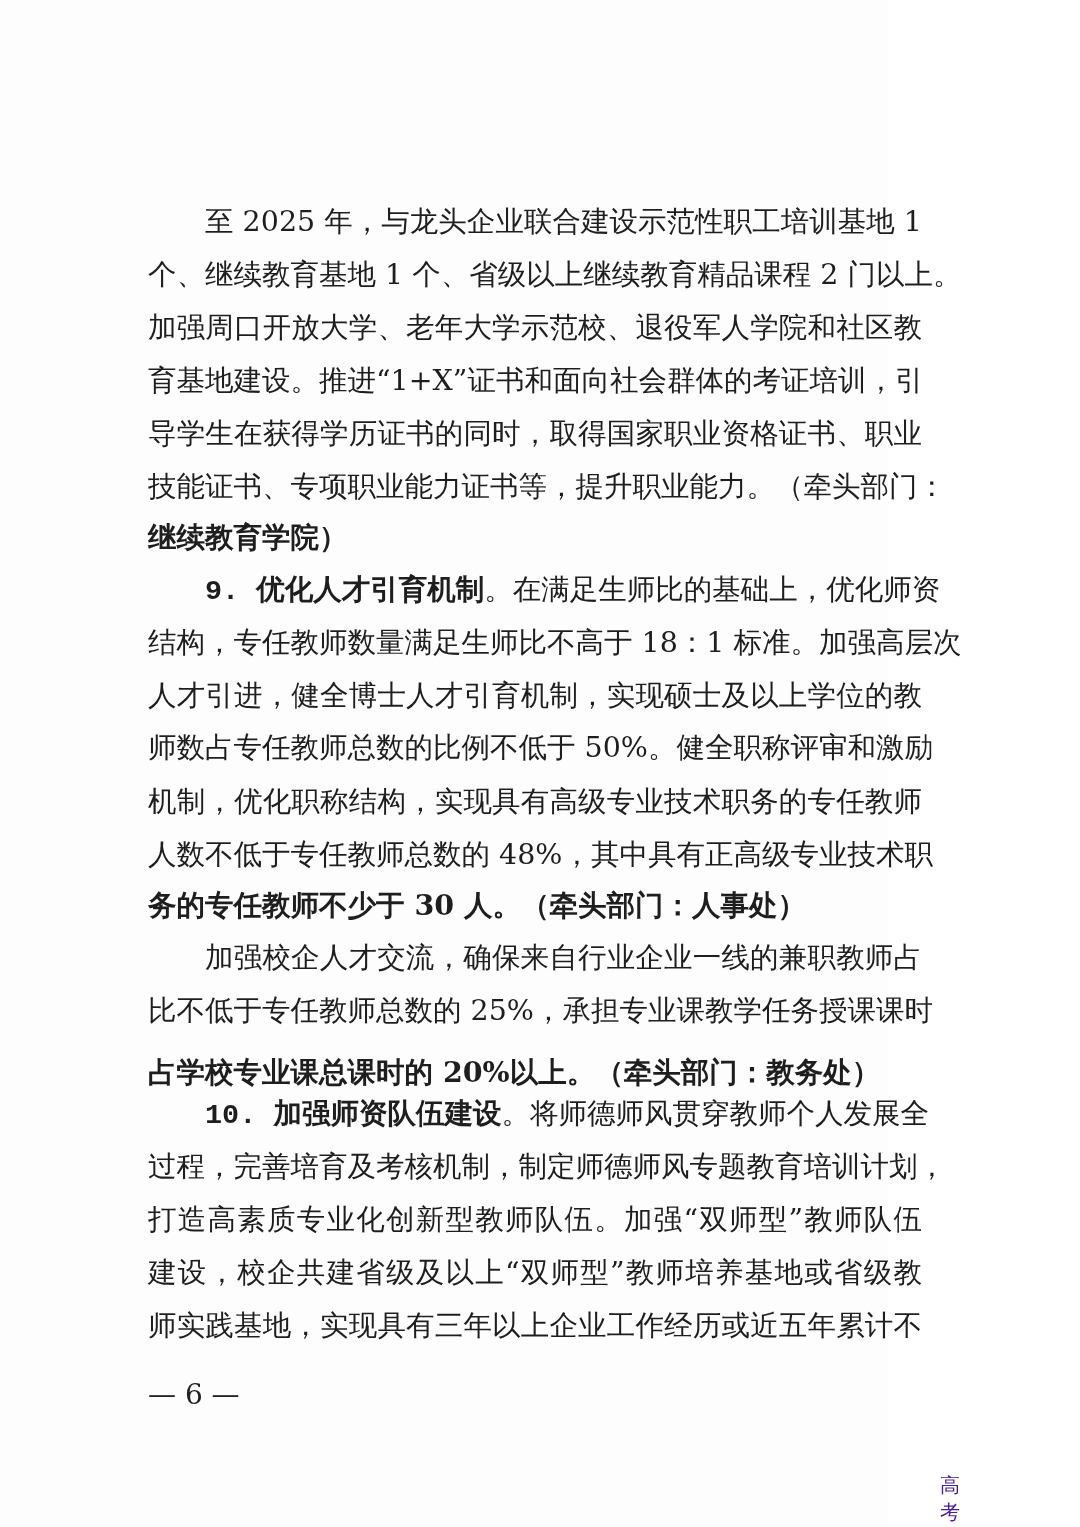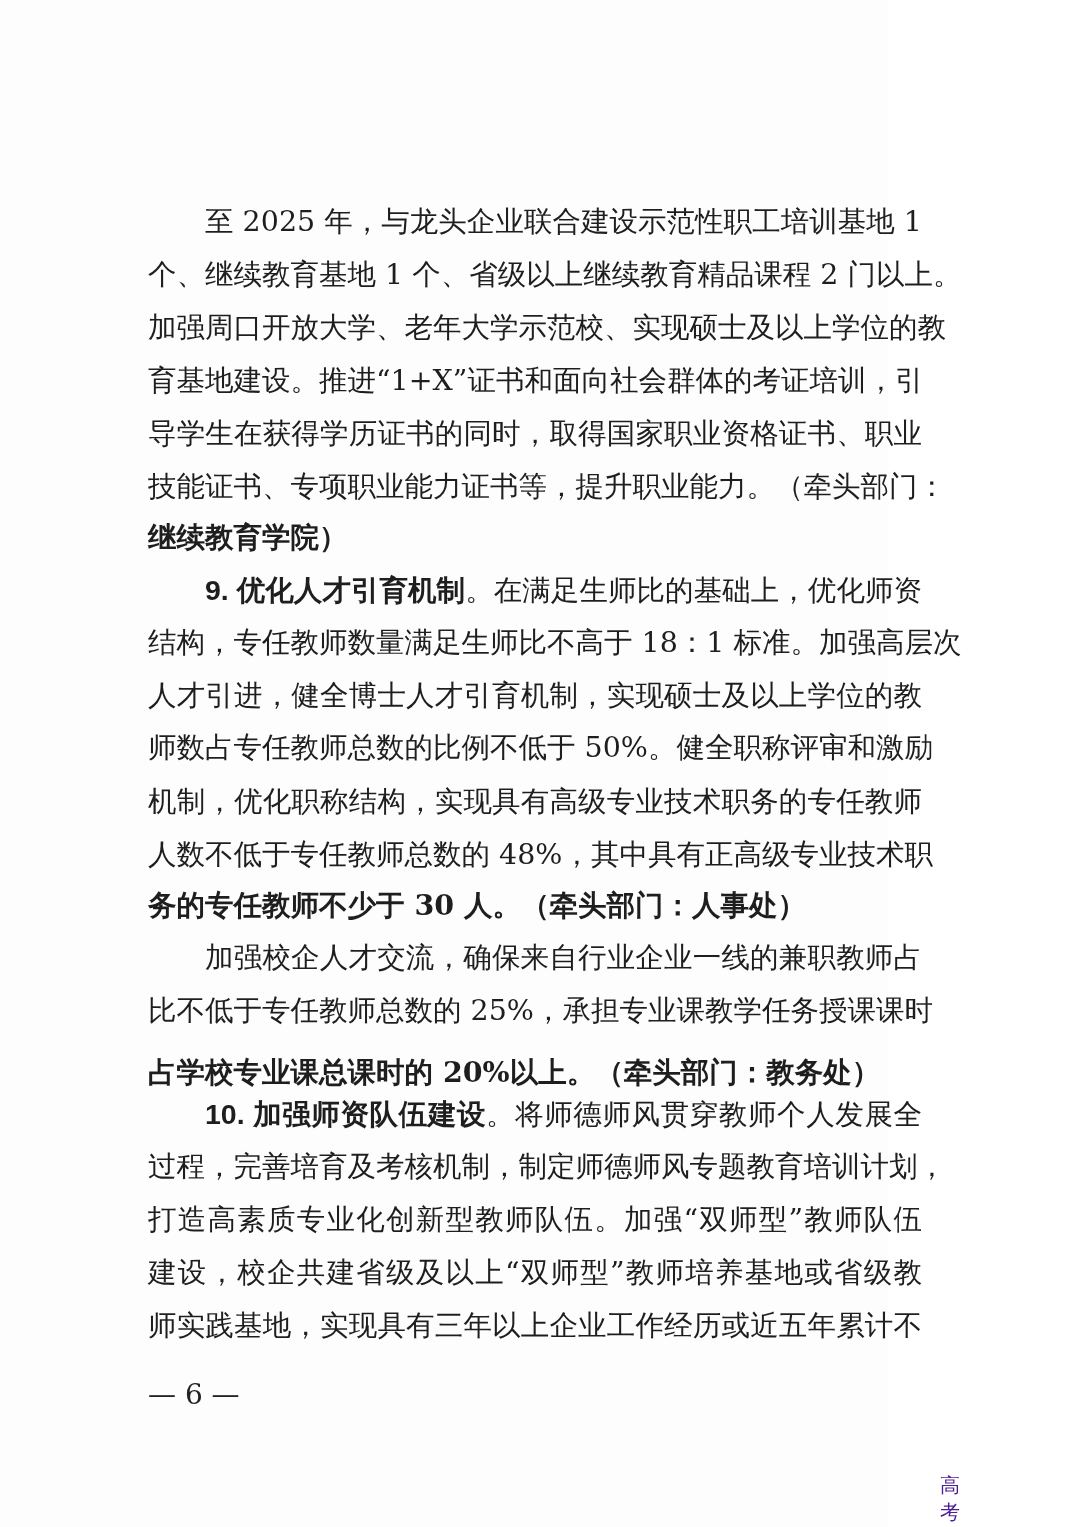--- a/index.html
+++ b/index.html
@@ -8,35 +8,35 @@
     font-family: "DejaVu Serif", "Liberation Serif", serif; color: #1e1e1e;
   }
   .page { position: absolute; left: 0; top: 0; width: 888px; height: 1527px; background: #fdfdfd; }
   .line {
     position: absolute; left: 148px; width: 774px; height: 40px;
     font-size: 28.5px; line-height: 40px; white-space: nowrap;
     text-align: justify; text-align-last: justify; letter-spacing: 0px;
   }
   .line.indent { left: 205px; width: 717px; }
   .line.last { text-align-last: left; font-weight: bold; }
-  .bold { font-family: Liberation Sans, sans-serif; font-weight: bold; }
+  .bold { font-family: Liberation Mono, monospace; font-weight: bold; }
   .pagenum { position: absolute; left: 148px; top: 1377px; font-size: 28px; line-height: 36px; color: #222; }
   .watermark {
     position: absolute; left: 940px; top: 1472px; font-family: "DejaVu Sans", "Liberation Sans", sans-serif;
     font-size: 20px; color: #4c1d95; letter-spacing: 0.5px;
   }
 </style>
 </head>
 <body>
 
 <div class="page">
 
   <div class="line indent" style="top:202px">至 2025 年，与龙头企业联合建设示范性职工培训基地 1</div>
   <div class="line" style="top:255px">个、继续教育基地 1 个、省级以上继续教育精品课程 2 门以上。</div>
-  <div class="line" style="top:308px">加强周口开放大学、老年大学示范校、实现硕士及以上学位的教</div>
+  <div class="line" style="top:308px">加强周口开放大学、老年大学示范校、退役军人学院和社区教</div>
   <div class="line" style="top:361px">育基地建设。推进“1+X”证书和面向社会群体的考证培训，引</div>
   <div class="line" style="top:414px">导学生在获得学历证书的同时，取得国家职业资格证书、职业</div>
   <div class="line" style="top:467px">技能证书、专项职业能力证书等，提升职业能力。（牵头部门：</div>
   <div class="line last" style="top:517px">继续教育学院）</div>
 
   <div class="line indent" style="top:570px"><span class="bold">9. 优化人才引育机制</span><span>。在满足生师比的基础上，优化师资</span></div>
   <div class="line" style="top:623px">结构，专任教师数量满足生师比不高于 18：1 标准。加强高层次</div>
   <div class="line" style="top:676px">人才引进，健全博士人才引育机制，实现硕士及以上学位的教</div>
   <div class="line" style="top:728px">师数占专任教师总数的比例不低于 50%。健全职称评审和激励</div>
   <div class="line" style="top:782px">机制，优化职称结构，实现具有高级专业技术职务的专任教师</div>

